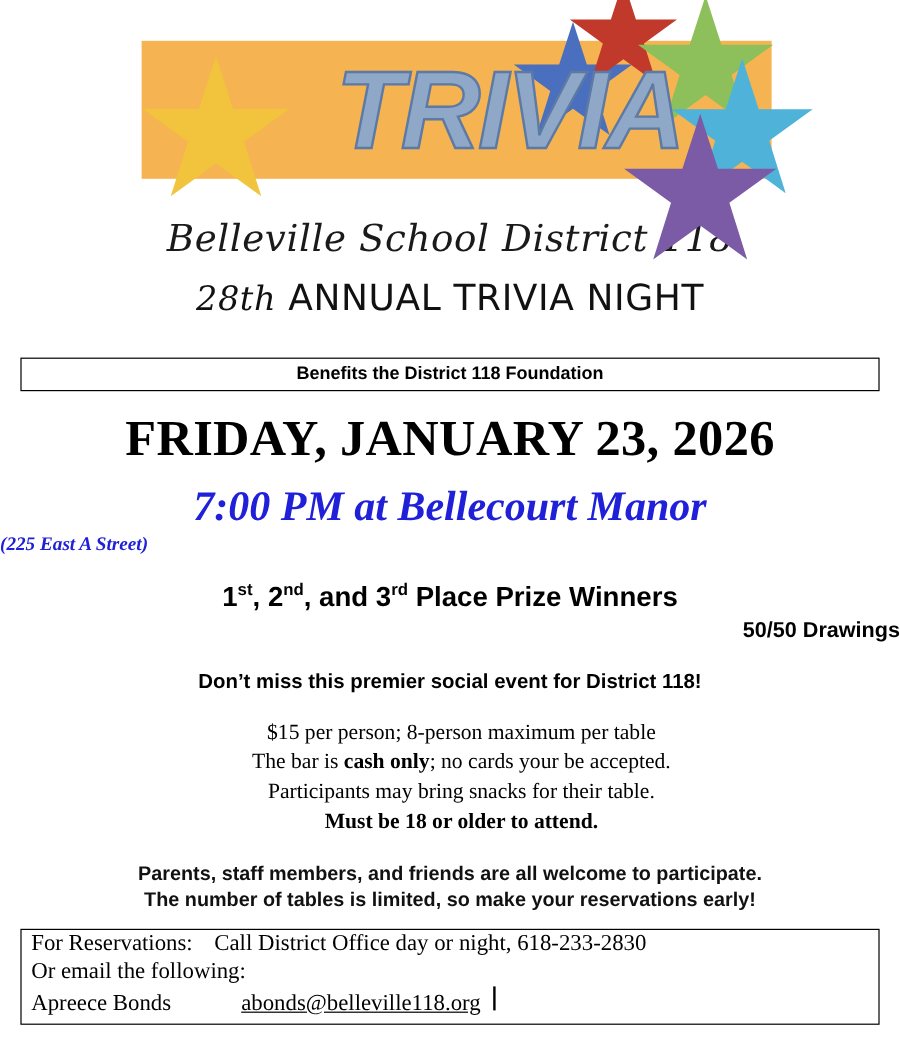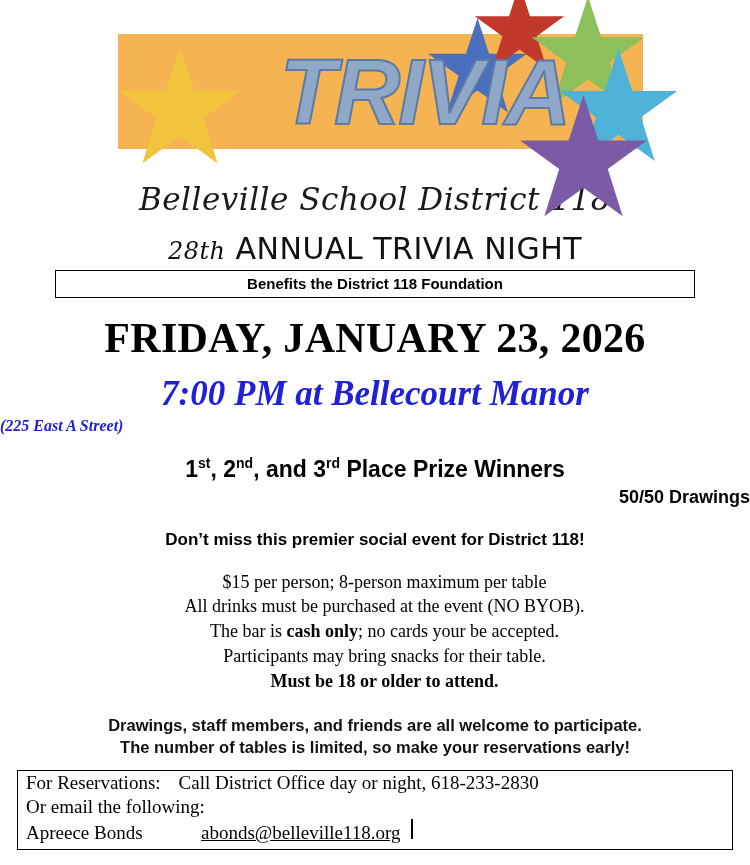--- a/index.html
+++ b/index.html
@@ -68,27 +68,27 @@
     text-align: center;
     font-family: "DejaVu Sans", sans-serif;
     font-size: 30px;
     color: #111111;
     margin-top: 14px;
     letter-spacing: 0.5px;
   }
   .annual-line .ord {
     font-family: "DejaVu Serif", serif;
     font-style: italic;
-    font-size: 24px;
+    font-size: 28px;
   }
 
   
   .benefits-box {
-    margin: 4px auto 0 auto;
-    width: 640px;
+    margin: 32px auto 0 auto;
+    width: 716px;
     border: 1px solid #000;
     text-align: center;
     font-family: "Liberation Sans", sans-serif;
     font-weight: bold;
     font-size: 15px;
     padding: 4px 0 5px 0;
     box-sizing: border-box;
   }
 
   
@@ -252,30 +252,29 @@
 <div class="prize-line">
   <span>1</span><sup>st</sup><span>, 2</span><sup>nd</sup><span>, and 3</span><sup>rd</sup><span> Place Prize Winners</span>
 </div>
 
 <div class="drawings-line">50/50 Drawings</div>
 
 <div class="premier-line">Don’t miss this premier social event for District 118!</div>
 
 <div class="rules">
   <div>$15 per person; 8-person maximum per table</div>
-  <div>All drinks must be purchased at the event (NO BYOB).</div>
   <div>
     <span>The bar is </span><span class="b">cash only</span><span>; no cards your be accepted.</span>
   </div>
   <div>Participants may bring snacks for their table.</div>
   <div class="b">Must be 18 or older to attend.</div>
 </div>
 
 <div class="welcome">
-  <div>Drawings, staff members, and friends are all welcome to participate.</div>
+  <div>Parents, staff members, and friends are all welcome to participate.</div>
   <div>The number of tables is limited, so make your reservations early!</div>
 </div>
 
 <div class="res-box">
   <div class="res-row">
     <span>For Reservations:</span><span class="gap"></span><span>Call District Office day or night, 618-233-2830</span>
   </div>
   <div class="res-row">Or email the following:</div>
   <div class="email-row">
     <span class="email-name">Apreece Bonds</span>

